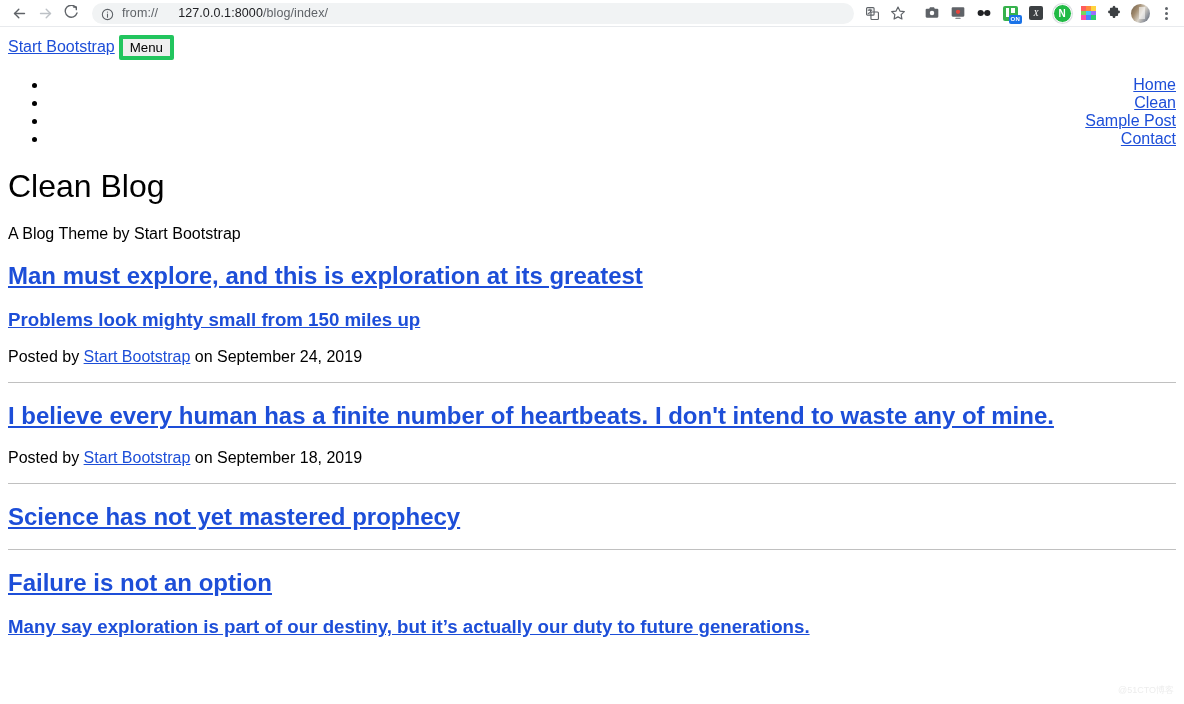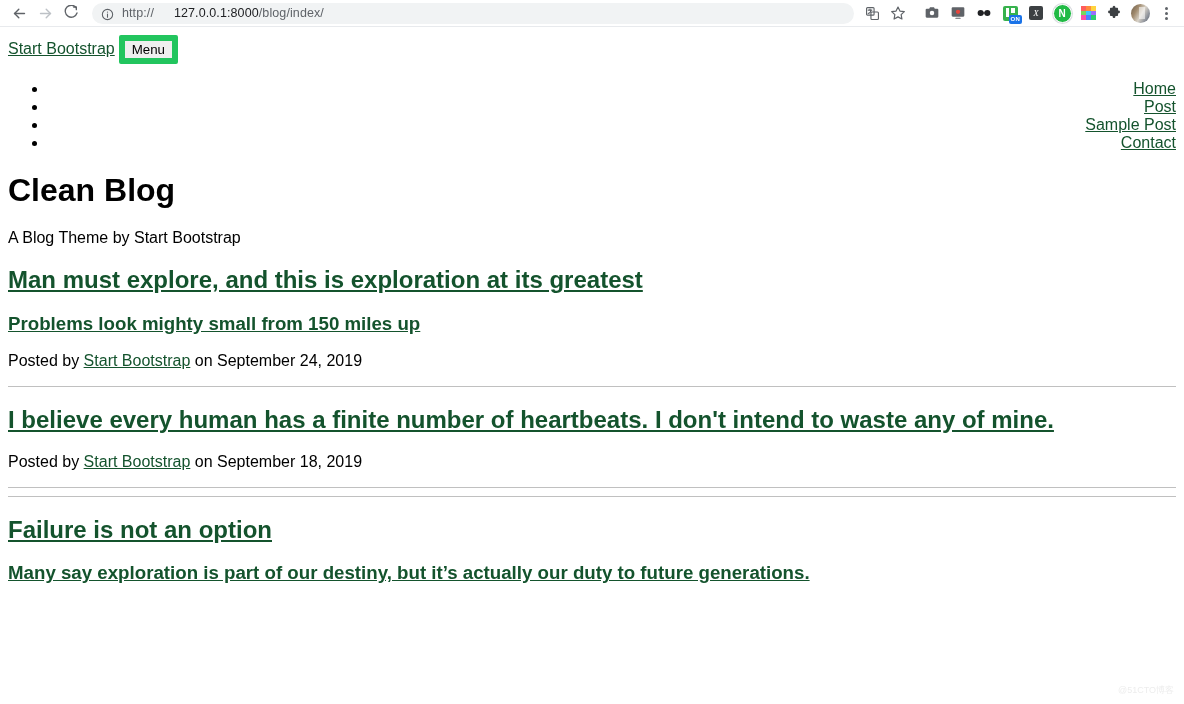--- a/index.html
+++ b/index.html
@@ -197,53 +197,53 @@
   
   .page {
     padding: 8px;
     box-sizing: border-box;
     font-family: "Liberation Sans", sans-serif;
     font-size: 16px;
     color: #000000;
     line-height: normal;
   }
   .page a {
-    color: #14532d;
+    color: #1d4ed8;
     text-decoration: underline;
   }
 
   .masthead-row {
     display: block;
     margin: 0 0 0 0;
     font-size: 16px;
   }
   .brand-link { font-size: 16px; }
   .menu-button {
     font-family: "Liberation Sans", sans-serif;
     font-size: 13.3px;
     color: #000000;
     background: #efefef;
-    border: 6px solid #22c55e;
+    border: 4px solid #22c55e;
     border-radius: 2px;
     padding: 1px 7px;
     margin-left: 4px;
     vertical-align: baseline;
     cursor: default;
   }
 
   ul.nav-list {
     margin: 16px 0 16px 0;
     padding-left: 40px;
     list-style-type: disc;
   }
   ul.nav-list li { margin: 0; padding: 0; text-align: right; }
 
   h1.site-title {
     font-size: 32px;
-    font-weight: bold;
+    font-weight: normal;
     margin: 21px 0 21px 0;
     line-height: 1.1;
   }
 
   p.site-subtitle {
     font-size: 16px;
     margin: 16px 0 16px 0;
   }
 
   .post { margin: 0; }
@@ -307,21 +307,21 @@
   </div>
 
   <div class="omnibox">
     <span class="info-icon">
       <svg width="13" height="13" viewBox="0 0 24 24" fill="none" stroke="currentColor" stroke-width="2">
         <circle cx="12" cy="12" r="9.5"></circle>
         <line x1="12" y1="11" x2="12" y2="17" stroke-linecap="round"></line>
         <circle cx="12" cy="7.6" r="1.1" fill="currentColor" stroke="none"></circle>
       </svg>
     </span>
-    <span class="url-text"><span>http://</span><span class="host">127.0.0.1:8000</span><span>/blog/index/</span></span>
+    <span class="url-text"><span>from://</span><span class="host">127.0.0.1:8000</span><span>/blog/index/</span></span>
   </div>
 
   <div class="toolbar-icons">
 
     <div class="tb-icon ico-translate">
       <svg width="15" height="15" viewBox="0 0 24 24" fill="none" stroke="currentColor" stroke-width="1.8" stroke-linecap="round" stroke-linejoin="round">
         <rect x="2.5" y="2.5" width="12" height="12" rx="1.5"></rect>
         <rect x="9.5" y="9.5" width="12" height="12" rx="1.5"></rect>
         <path d="M5 6.5h6M8 5v1.5M9.5 6.5c0 3-2 5-4.5 5.5"></path>
       </svg>
@@ -405,21 +405,21 @@
 </div>
 
 <div class="page">
 
   <div class="masthead-row">
     <a href="#" class="brand-link">Start Bootstrap</a><button type="button" class="menu-button">Menu</button>
   </div>
 
   <ul class="nav-list">
     <li><a href="#">Home</a></li>
-    <li><a href="#">Post</a></li>
+    <li><a href="#">Clean</a></li>
     <li><a href="#">Sample Post</a></li>
     <li><a href="#">Contact</a></li>
   </ul>
 
   <h1 class="site-title">Clean Blog</h1>
   <p class="site-subtitle">A Blog Theme by Start Bootstrap</p>
 
   <div class="post">
     <h2 class="post-title"><a href="#">Man must explore, and this is exploration at its greatest</a></h2>
     <h3 class="post-subtitle"><a href="#">Problems look mighty small from 150 miles up</a></h3>
@@ -427,20 +427,21 @@
   </div>
   <hr class="post-divider">
 
   <div class="post">
     <h2 class="post-title"><a href="#">I believe every human has a finite number of heartbeats. I don't intend to waste any of mine.</a></h2>
     <p class="post-meta"><span>Posted by</span> <a href="#">Start Bootstrap</a> <span>on</span> <span>September 18, 2019</span></p>
   </div>
   <hr class="post-divider">
 
   <div class="post">
+    <h2 class="post-title"><a href="#">Science has not yet mastered prophecy</a></h2>
   </div>
   <hr class="post-divider">
 
   <div class="post">
     <h2 class="post-title"><a href="#">Failure is not an option</a></h2>
     <h3 class="post-subtitle"><a href="#">Many say exploration is part of our destiny, but it’s actually our duty to future generations.</a></h3>
 
   </div>
 
 </div>

